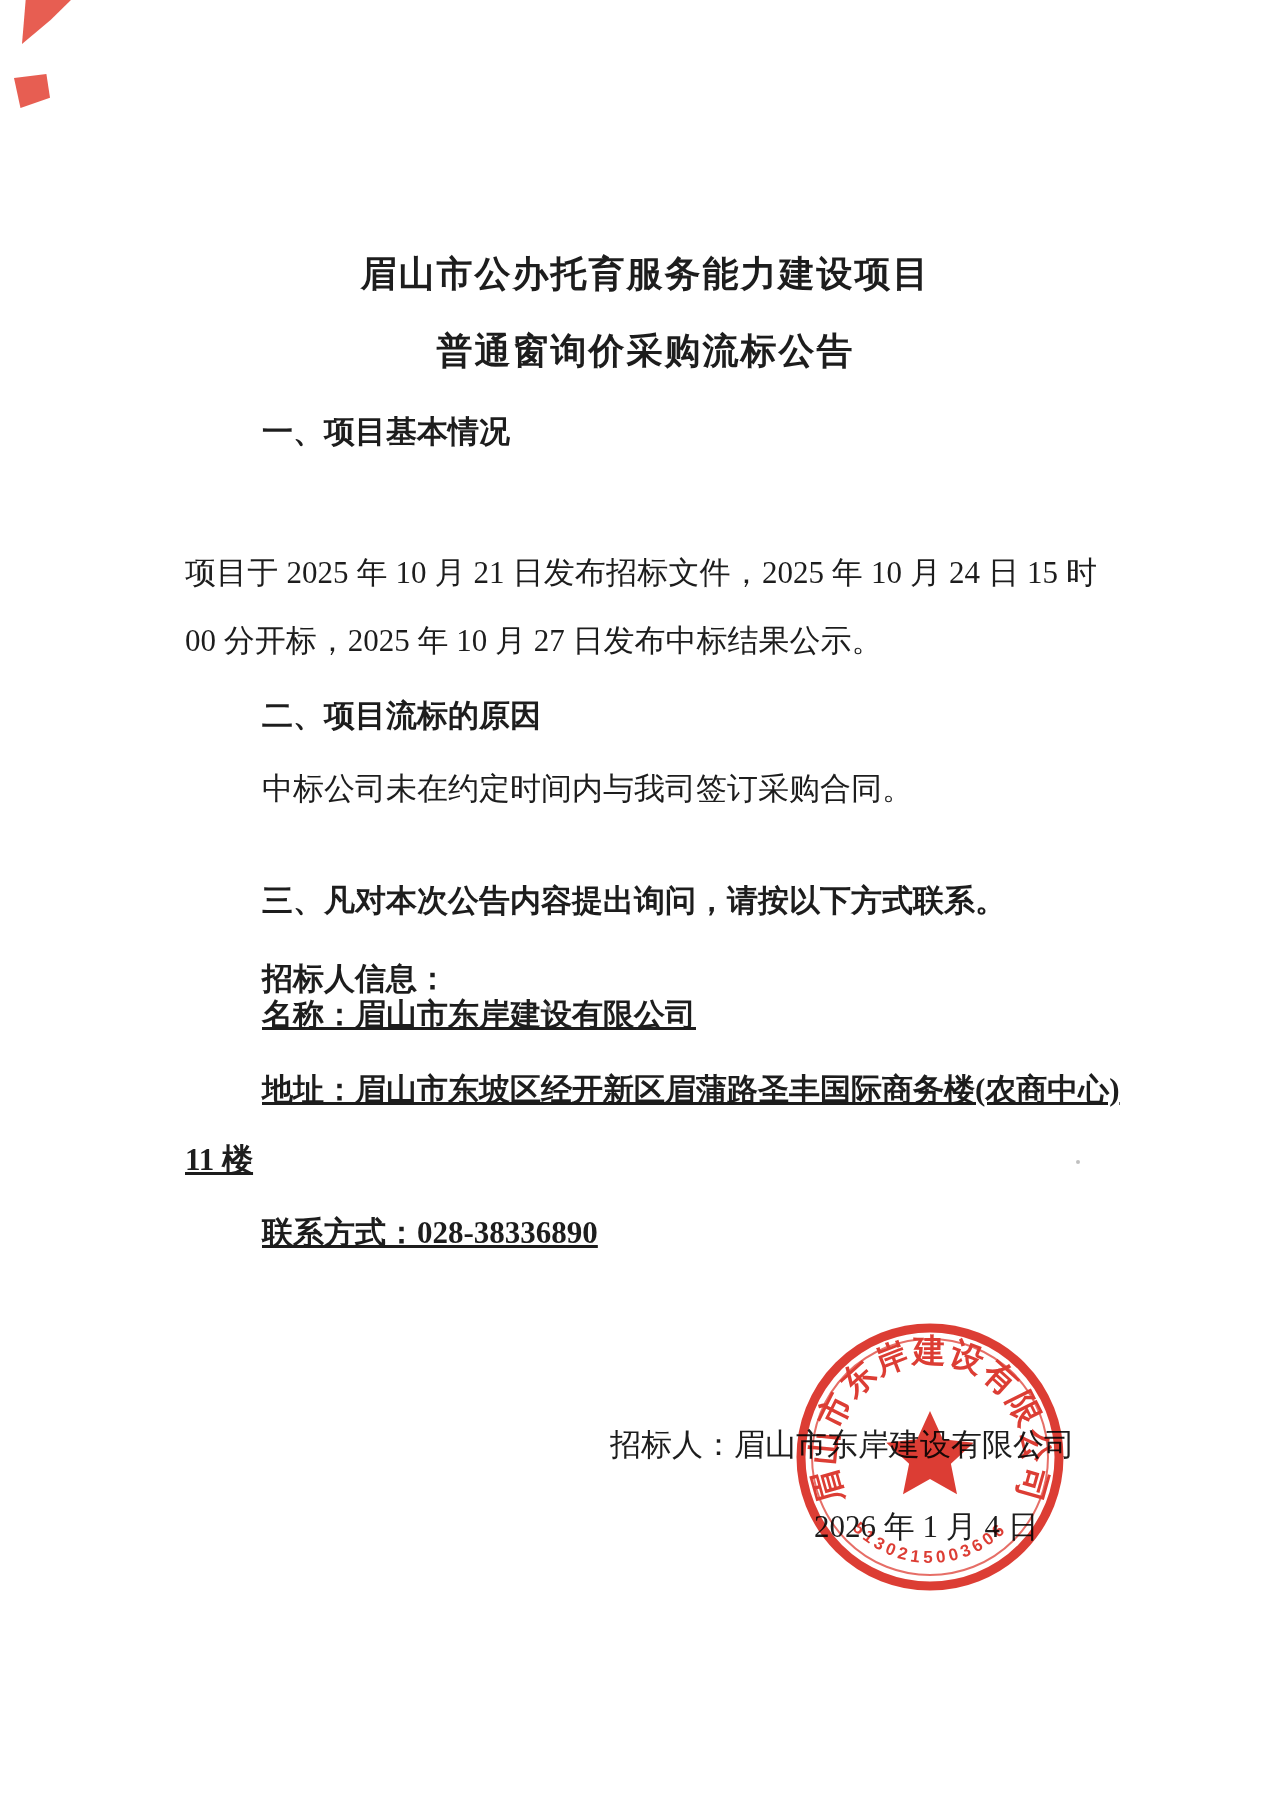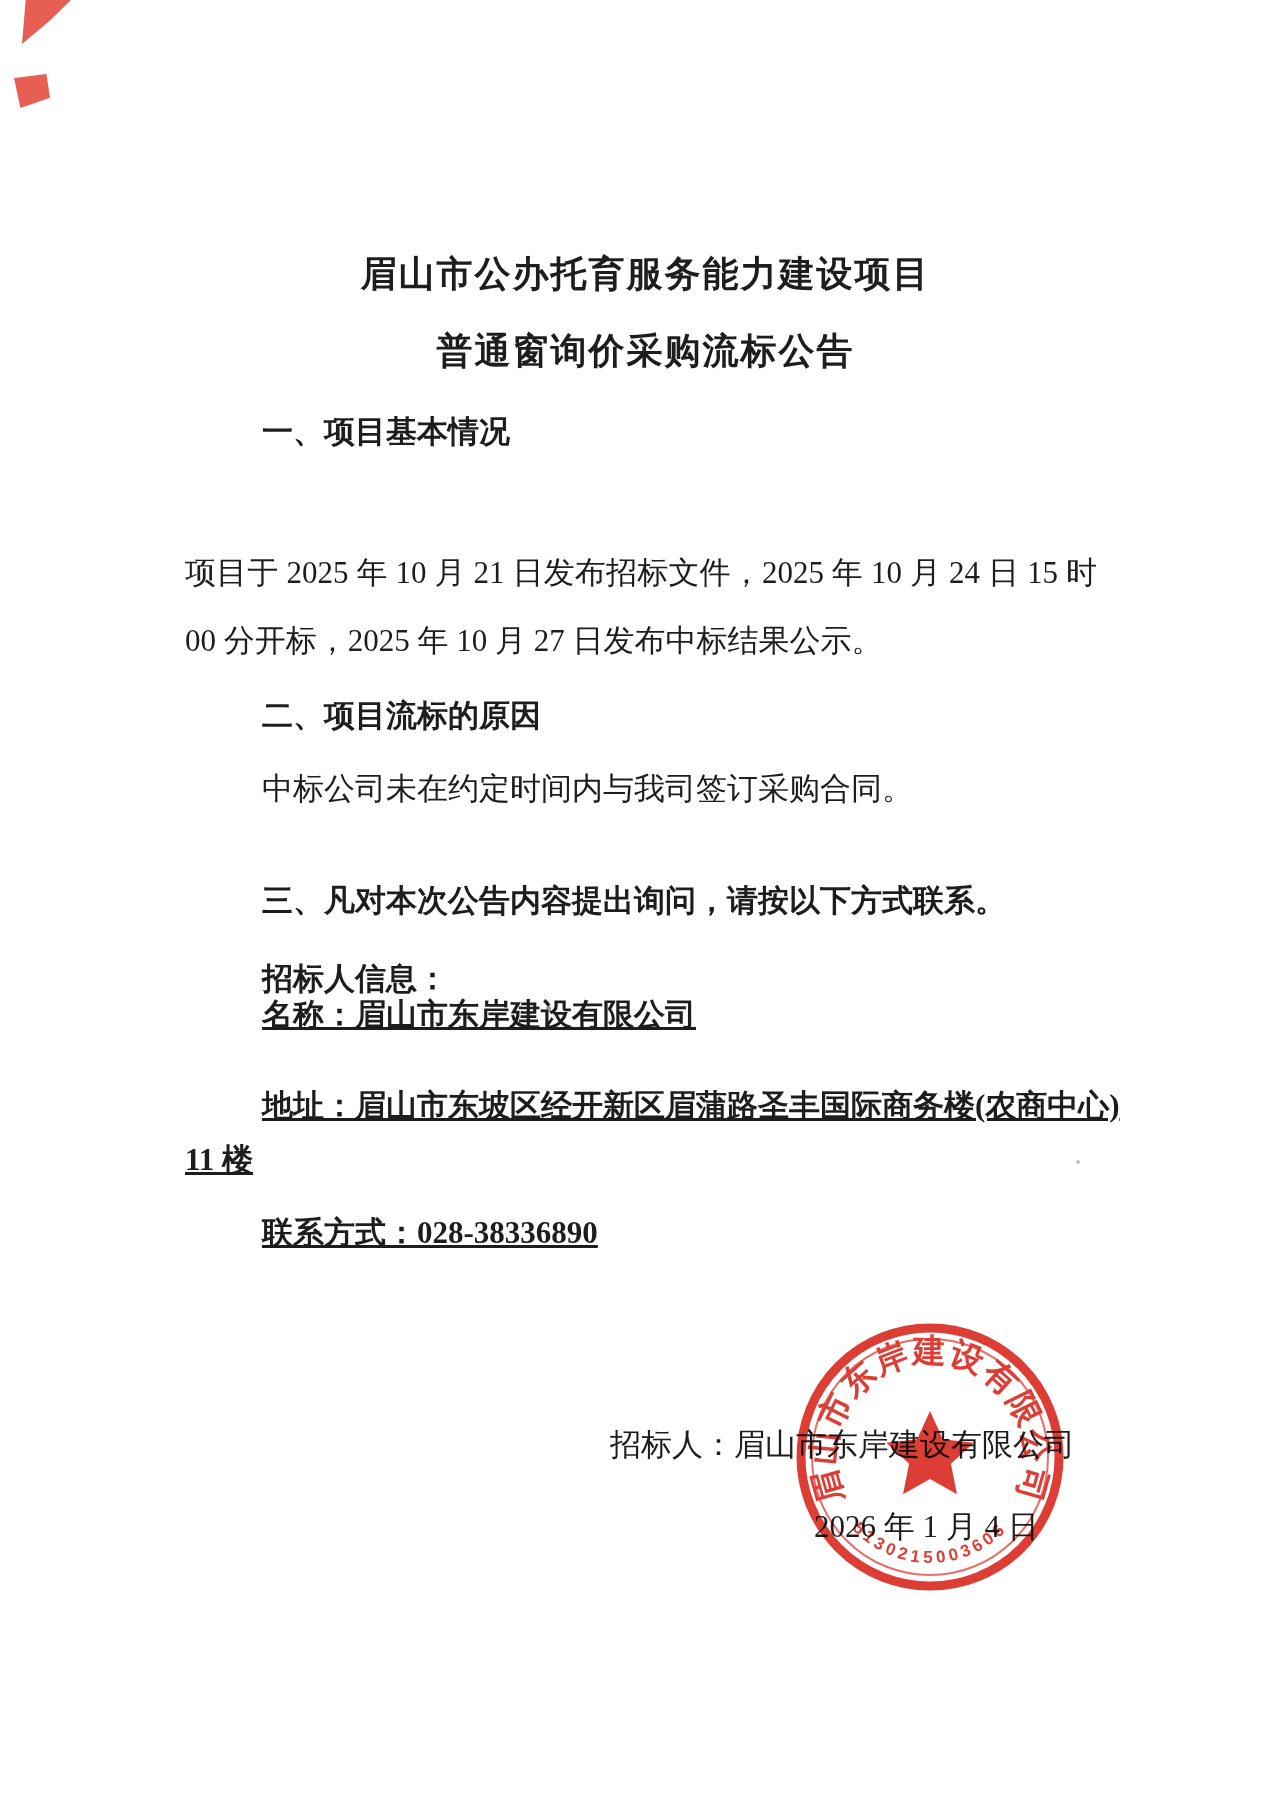--- a/index.html
+++ b/index.html
@@ -57,21 +57,21 @@
   <div class="title" style="top:327px;">普通窗询价采购流标公告</div>
 
   <div class="line indent heading" style="top:410px;">一、项目基本情况</div>
   <div class="line flush stretch" style="top:551px;">项目于 2025 年 10 月 21 日发布招标文件，2025 年 10 月 24 日 15 时</div>
   <div class="line flush" style="top:619px;">00 分开标，2025 年 10 月 27 日发布中标结果公示。</div>
   <div class="line indent heading" style="top:694px;">二、项目流标的原因</div>
   <div class="line indent" style="top:767px;">中标公司未在约定时间内与我司签订采购合同。</div>
   <div class="line indent heading" style="top:879px;">三、凡对本次公告内容提出询问，请按以下方式联系。</div>
   <div class="line indent heading" style="top:920px;margin-top:37px;">招标人信息：</div>
   <div class="line indent info" style="top:993px;">名称：眉山市东岸建设有限公司</div>
-  <div class="line indent info stretch-addr" style="top:1068px;margin-top:16px;">地址：眉山市东坡区经开新区眉蒲路圣丰国际商务楼(农商中心)</div>
+  <div class="line indent info stretch-addr" style="top:1068px;">地址：眉山市东坡区经开新区眉蒲路圣丰国际商务楼(农商中心)</div>
   <div class="line flush info" style="top:1138px;">11 楼</div>
   <div class="line indent info" style="top:1211px;">联系方式：028-38336890</div>
 
   <div class="speck" style="left:546px;top:1006px;"></div>
   <div class="speck" style="left:1076px;top:1160px;width:4px;height:4px;opacity:.35;"></div>
 
   <div class="sig-line" style="left:610px;top:1424px;">招标人：眉山市东岸建设有限公司</div>
   <div class="sig-line" style="left:814px;top:1506px;">2026 年 1 月 4 日</div>
 
   <div class="seal">

